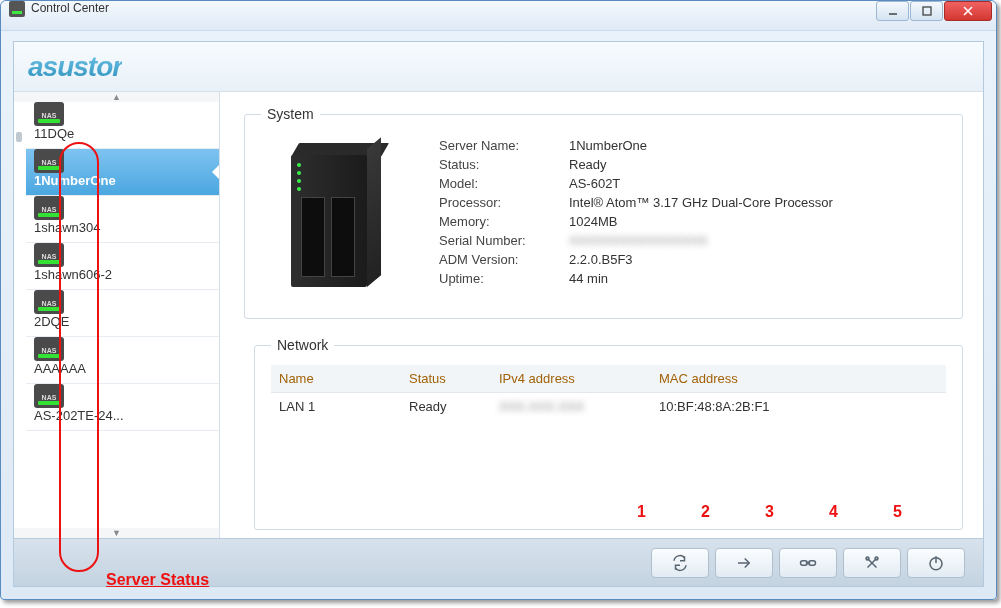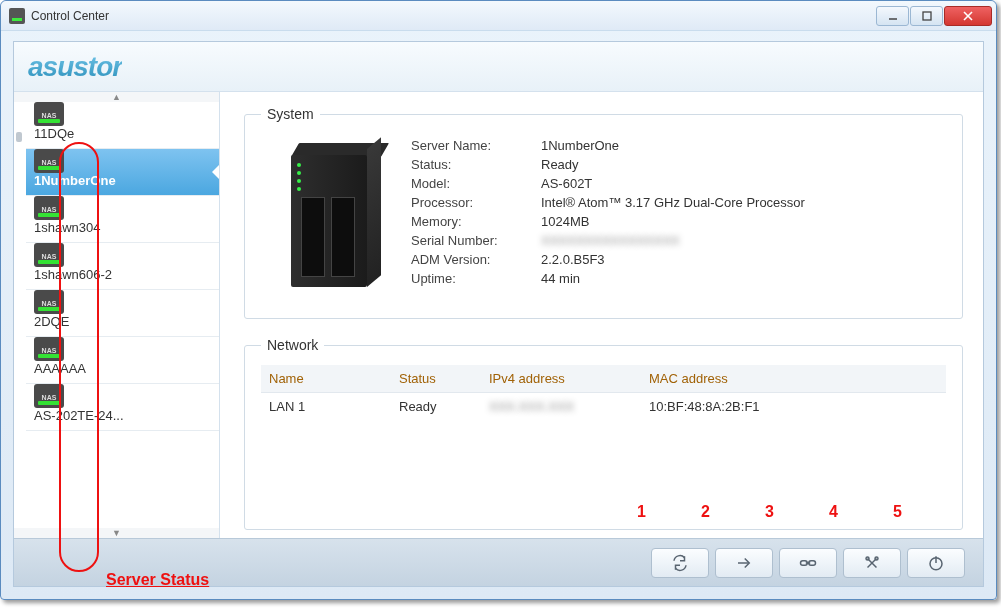--- a/index.html
+++ b/index.html
@@ -6,21 +6,21 @@
   body { background: #fff; width: 1001px; height: 608px; overflow: hidden; }
 
   
   .window {
     position: absolute; left: 0; top: 0; width: 997px; height: 600px;
     background: linear-gradient(#eaf3fb, #dde9f5);
     border: 1px solid #5a8bbf; border-radius: 6px 6px 4px 4px;
     box-shadow: 3px 3px 4px rgba(0,0,0,.4);
   }
   .titlebar {
-    height: 30px; display: flex; align-items: center; padding: 0 4px;
+    height: 30px; display: flex; align-items: flex-start; padding: 0 4px;
     background: linear-gradient(#f3f8fd, #dfeaf6);
     border-bottom: 1px solid #c9dced; border-radius: 6px 6px 0 0;
   }
   .app-icon { width:16px; height:16px; margin: 0 6px 0 4px; background:#555; border-radius:2px; position:relative;}
   .app-icon:before{content:"";position:absolute;left:3px;right:3px;bottom:3px;height:3px;background:#3eea3f;}
   .title-text { font-size: 12px; color:#333; }
   .win-buttons { margin-left:auto; display:flex; }
   .win-btn {
     width: 33px; height:20px; margin-left:1px;
     background: linear-gradient(#f4f8fd,#d5e4f2);
@@ -72,21 +72,21 @@
   .nas-ico .tag{ font-size:7px; color:#dcdcdc; font-weight:bold; line-height:1; padding-top:2px;}
   .nas-ico .led{ position:absolute; left:4px; right:4px; bottom:3px; height:4px; background:#34e234; border-radius:1px;}
 
   
   .panel { flex:1; padding:14px 20px 8px 24px; display:flex; flex-direction:column; gap:18px; overflow:hidden;}
   fieldset.card {
     border:1px solid #d0dbe5; border-radius:3px; padding:12px 16px 14px;
   }
   fieldset.card > legend { padding:0 6px; font-size:14px; color:#333; }
 
-  .system-body { display:flex; }
+  .system-body { display:flex; gap:28px; }
   .device-img {
     width:150px; height:170px; display:flex; align-items:center; justify-content:center;
   }
   .nas-draw {
     width:90px; height:140px; position:relative;
   }
   .nas-draw .top{position:absolute;left:4px;right:-4px;top:-6px;height:14px;background:#2a2a2a;transform:skewX(-30deg);border-radius:1px;}
   .nas-draw .front{position:absolute;left:0;top:6px;width:76px;height:132px;background:linear-gradient(90deg,#2e2e2e,#1b1b1b);border-radius:2px;}
   .nas-draw .side{position:absolute;right:0;top:0;width:14px;height:138px;background:linear-gradient(#383838,#222);transform:skewY(-40deg);transform-origin:top left;}
   .nas-draw .bay{position:absolute;left:10px;width:24px;height:80px;bottom:12px;background:#0d0d0d;border:1px solid #444;}
@@ -250,21 +250,21 @@
               <div class="lbl">Serial Number:</div>
               <div class="blur">XXXXXXXXXXXXXXXX</div>
               <div class="lbl">ADM Version:</div>
               <div>2.2.0.B5F3</div>
               <div class="lbl">Uptime:</div>
               <div>44 min</div>
             </div>
           </div>
         </fieldset>
 
-        <fieldset class="card" style="flex:1;">
+        <fieldset class="card" style="flex:1;margin-left:10px;">
           <legend>Network</legend>
           <table class="net-table">
             <thead>
                 <tr>
               <th style="width:130px">Name</th>
               <th style="width:90px">Status</th>
               <th style="width:160px">IPv4 address</th>
               <th>MAC address</th>
               <th style="width:60px"></th>
             </tr>

